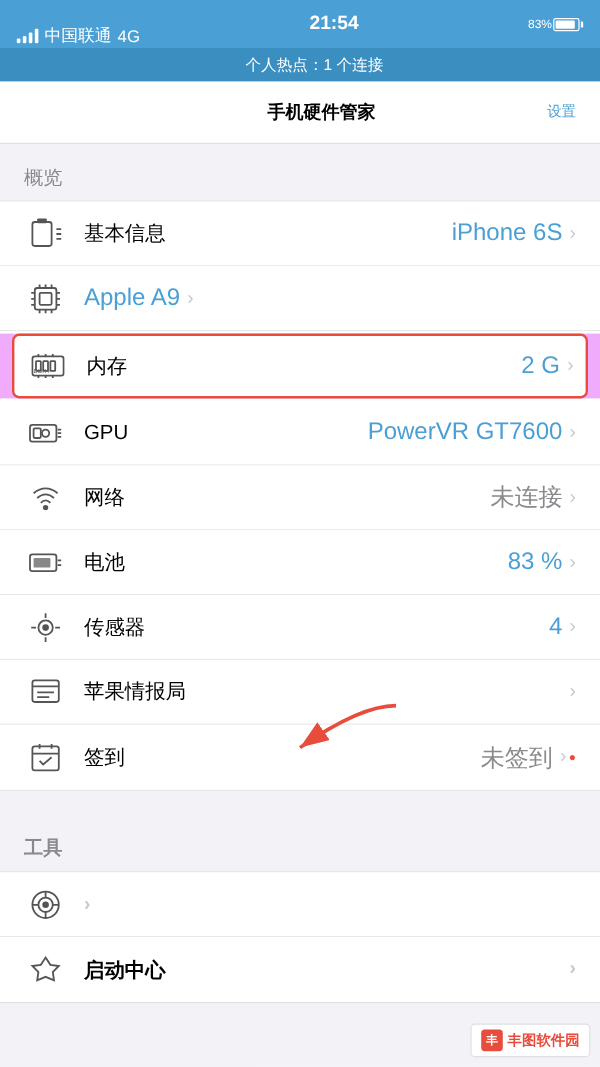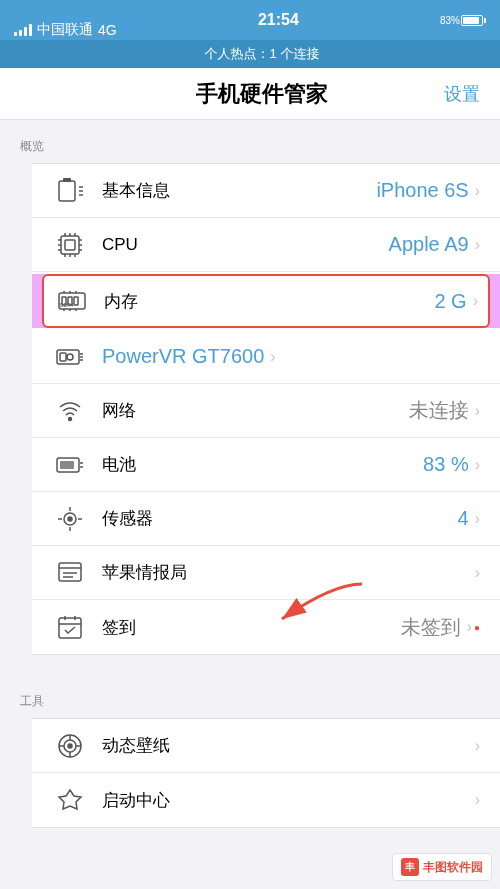--- a/index.html
+++ b/index.html
@@ -47,43 +47,42 @@
       width: 100%;
       height: 52px;
       background: white;
       display: flex;
       align-items: center;
       justify-content: space-between;
       padding: 0 20px;
       border-bottom: 1px solid #e0e0e0;
     }
     .nav-title {
-      font-size: 22px;
+      font-size: 15px;
       font-weight: 600;
       color: #000;
     }
     .nav-settings {
-      font-size: 18px;
+      font-size: 12px;
       color: #4a9fd4;
       cursor: pointer;
     }
 
     
     .section-header {
       padding: 18px 20px 8px 20px;
-      font-size: 12px;
+      font-size: 16px;
       color: #8a8a8e;
     }
 
     
     .list-section {
       background: white;
       border-top: 1px solid #e0e0e0;
       border-bottom: 1px solid #e0e0e0;
-      margin-left: 32px;
     }
 
     .list-item {
       display: flex;
       align-items: center;
       padding: 0 20px;
       height: 54px;
       border-bottom: 1px solid #e8e8e8;
       position: relative;
       cursor: pointer;
@@ -138,20 +137,21 @@
       left: 220px;
       width: 130px;
       height: 60px;
       pointer-events: none;
       z-index: 100;
     }
 
     
     .tools-section {
       margin-top: 20px;
+      font-weight: bold;
     }
 
     
     .watermark {
       position: absolute;
       bottom: 8px;
       right: 8px;
       background: white;
       padding: 4px 8px;
       border-radius: 4px;
@@ -281,21 +281,20 @@
           <line x1="14" y1="23" x2="14" y2="26"></line>
           <line x1="19" y1="23" x2="19" y2="26"></line>
         <line x1="2" y1="9" x2="5" y2="9"></line>
           <line x1="2" y1="14" x2="5" y2="14"></line>
           <line x1="2" y1="19" x2="5" y2="19"></line>
         <line x1="23" y1="9" x2="26" y2="9"></line>
           <line x1="23" y1="14" x2="26" y2="14"></line>
           <line x1="23" y1="19" x2="26" y2="19"></line>
       </svg>
     </div>
-    <span class="item-label">CPU</span>
     <span class="item-value">Apple A9</span>
     <span class="item-chevron">›</span>
   </div>
 
   <div style="position:relative; background:#f0abfc;">
     <div class="list-item highlighted">
       <div class="item-icon">
         <svg viewBox="0 0 28 22" fill="none" stroke="#555" stroke-width="1.5">
           <rect x="1" y="3" width="26" height="16" rx="2"></rect>
           <rect x="4" y="7" width="4" height="8" rx="0.5"></rect>
@@ -329,20 +328,21 @@
     <div class="item-icon">
       <svg viewBox="0 0 28 22" fill="none" stroke="#555" stroke-width="1.5">
         <rect x="1" y="4" width="22" height="14" rx="2"></rect>
         <rect x="4" y="7" width="6" height="8" rx="1"></rect>
         <circle cx="14" cy="11" r="3"></circle>
         <line x1="24" y1="8" x2="27" y2="8"></line>
         <line x1="24" y1="11" x2="27" y2="11"></line>
         <line x1="24" y1="14" x2="27" y2="14"></line>
       </svg>
     </div>
+    <span class="item-label">GPU</span>
     <span class="item-value">PowerVR GT7600</span>
     <span class="item-chevron">›</span>
   </div>
 
   <div class="list-item">
     <div class="item-icon">
       <svg viewBox="0 0 28 28" fill="none" stroke="#555" stroke-width="1.5">
         <path d="M4 10 Q14 2 24 10"></path>
         <path d="M7 14 Q14 8 21 14"></path>
         <path d="M10 18 Q14 14 18 18"></path>
@@ -427,21 +427,20 @@
         <svg viewBox="0 0 28 28" fill="none" stroke="#555" stroke-width="1.5">
           <circle cx="14" cy="14" r="11"></circle>
           <circle cx="14" cy="14" r="6"></circle>
           <circle cx="14" cy="14" r="2" fill="#555"></circle>
           <line x1="14" y1="3" x2="14" y2="8"></line>
           <line x1="14" y1="20" x2="14" y2="25"></line>
           <line x1="3" y1="14" x2="8" y2="14"></line>
           <line x1="20" y1="14" x2="25" y2="14"></line>
         </svg>
       </div>
-      <span class="item-label">动态壁纸</span>
       <span class="item-chevron">›</span>
     </div>
 
     <div class="list-item">
       <div class="item-icon">
         <svg viewBox="0 0 28 28" fill="none" stroke="#555" stroke-width="1.5">
           <path d="M14 4 L18 10 L25 11 L20 16 L21 23 L14 20 L7 23 L8 16 L3 11 L10 10 Z"></path>
         </svg>
       </div>
       <span class="item-label">启动中心</span>

